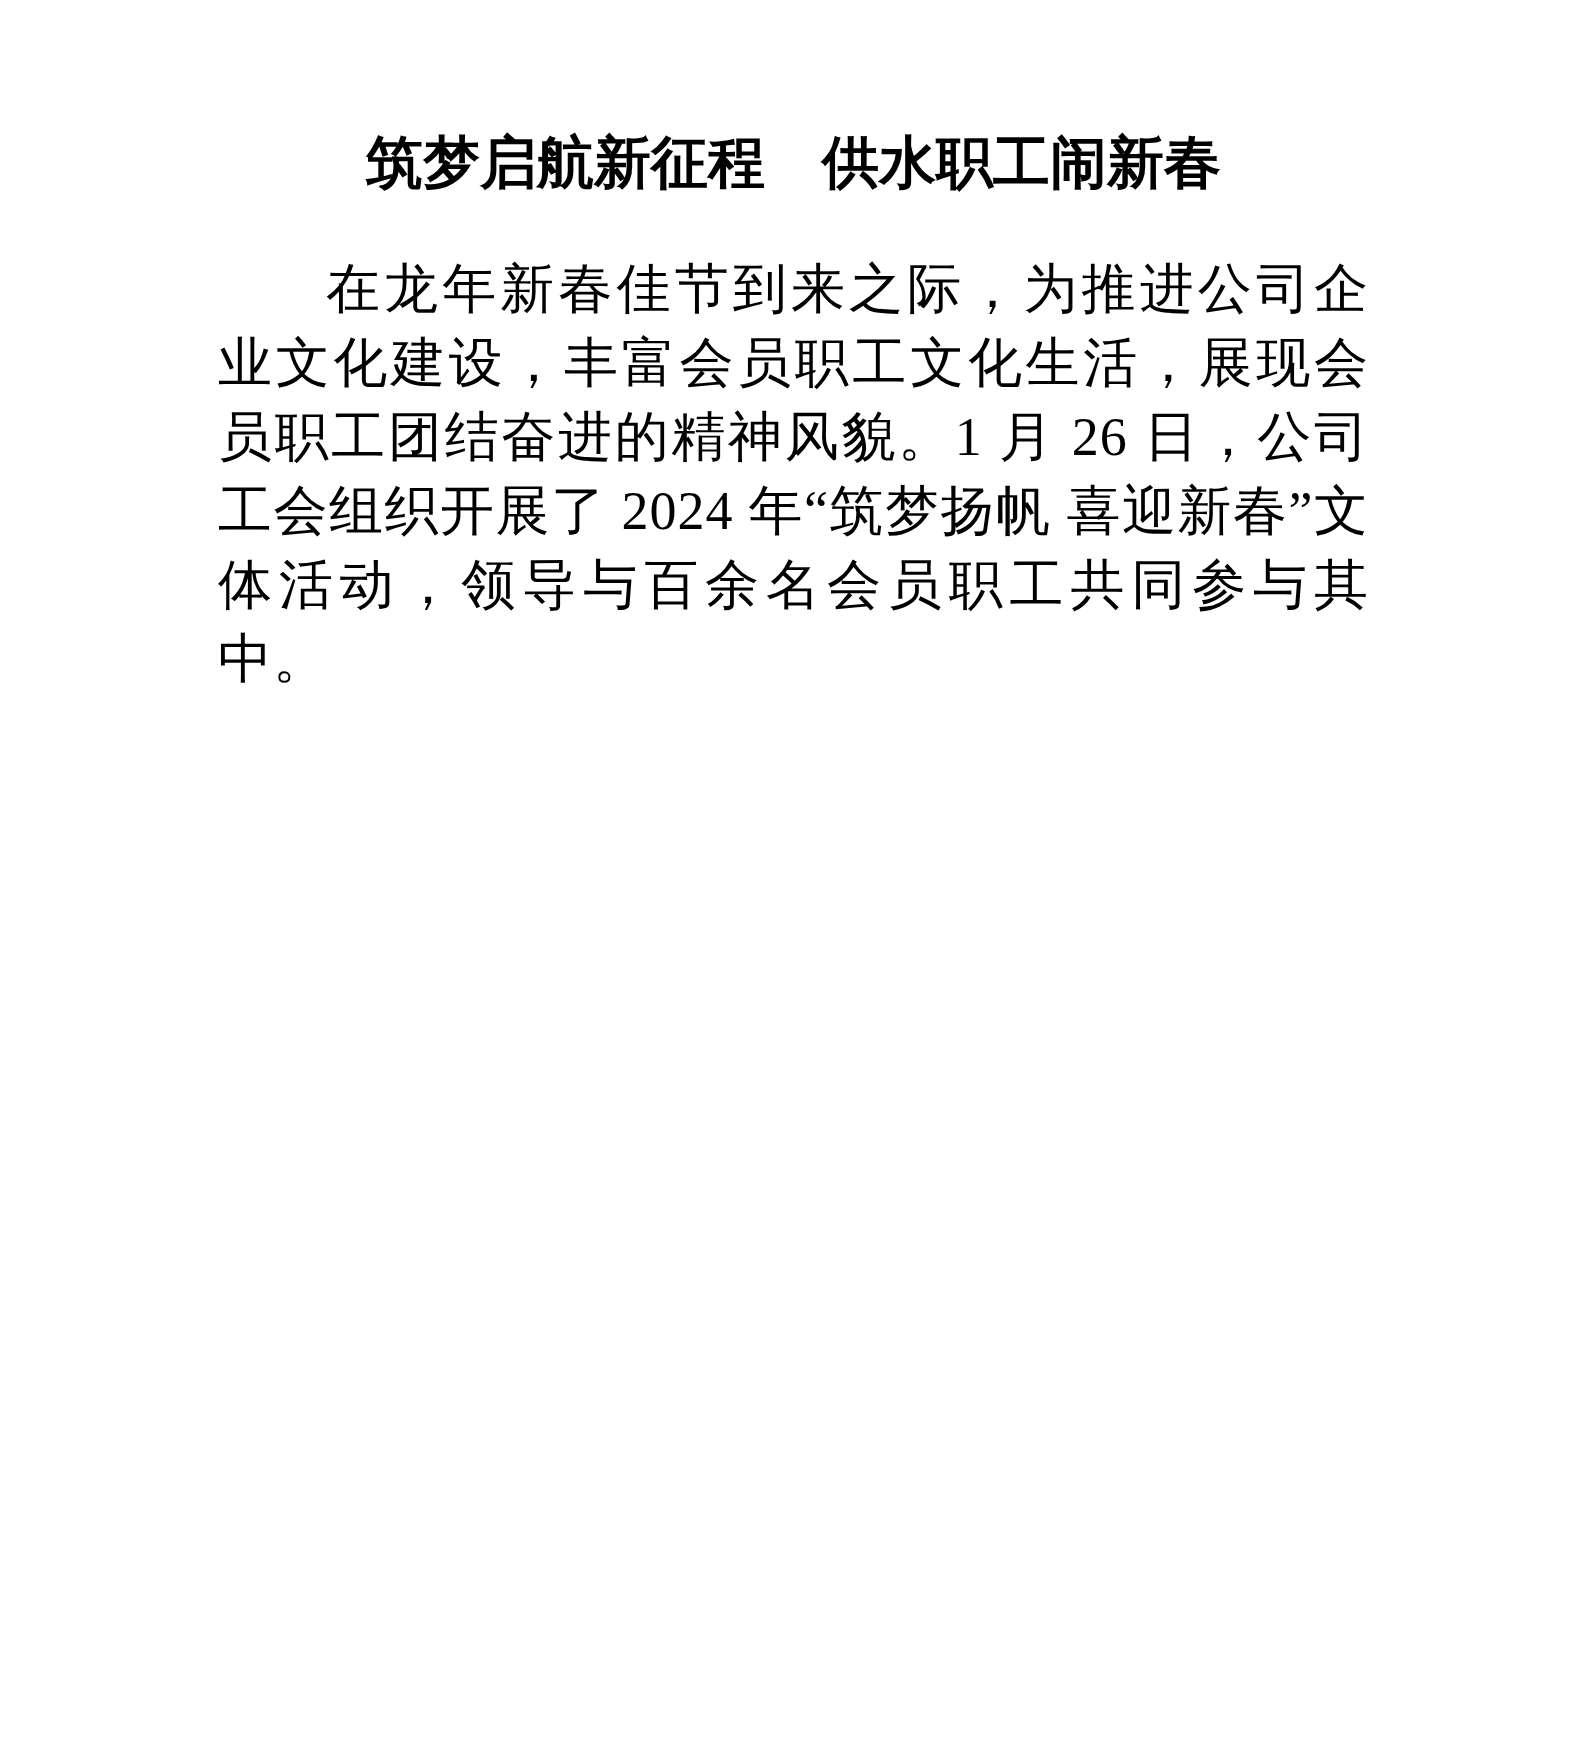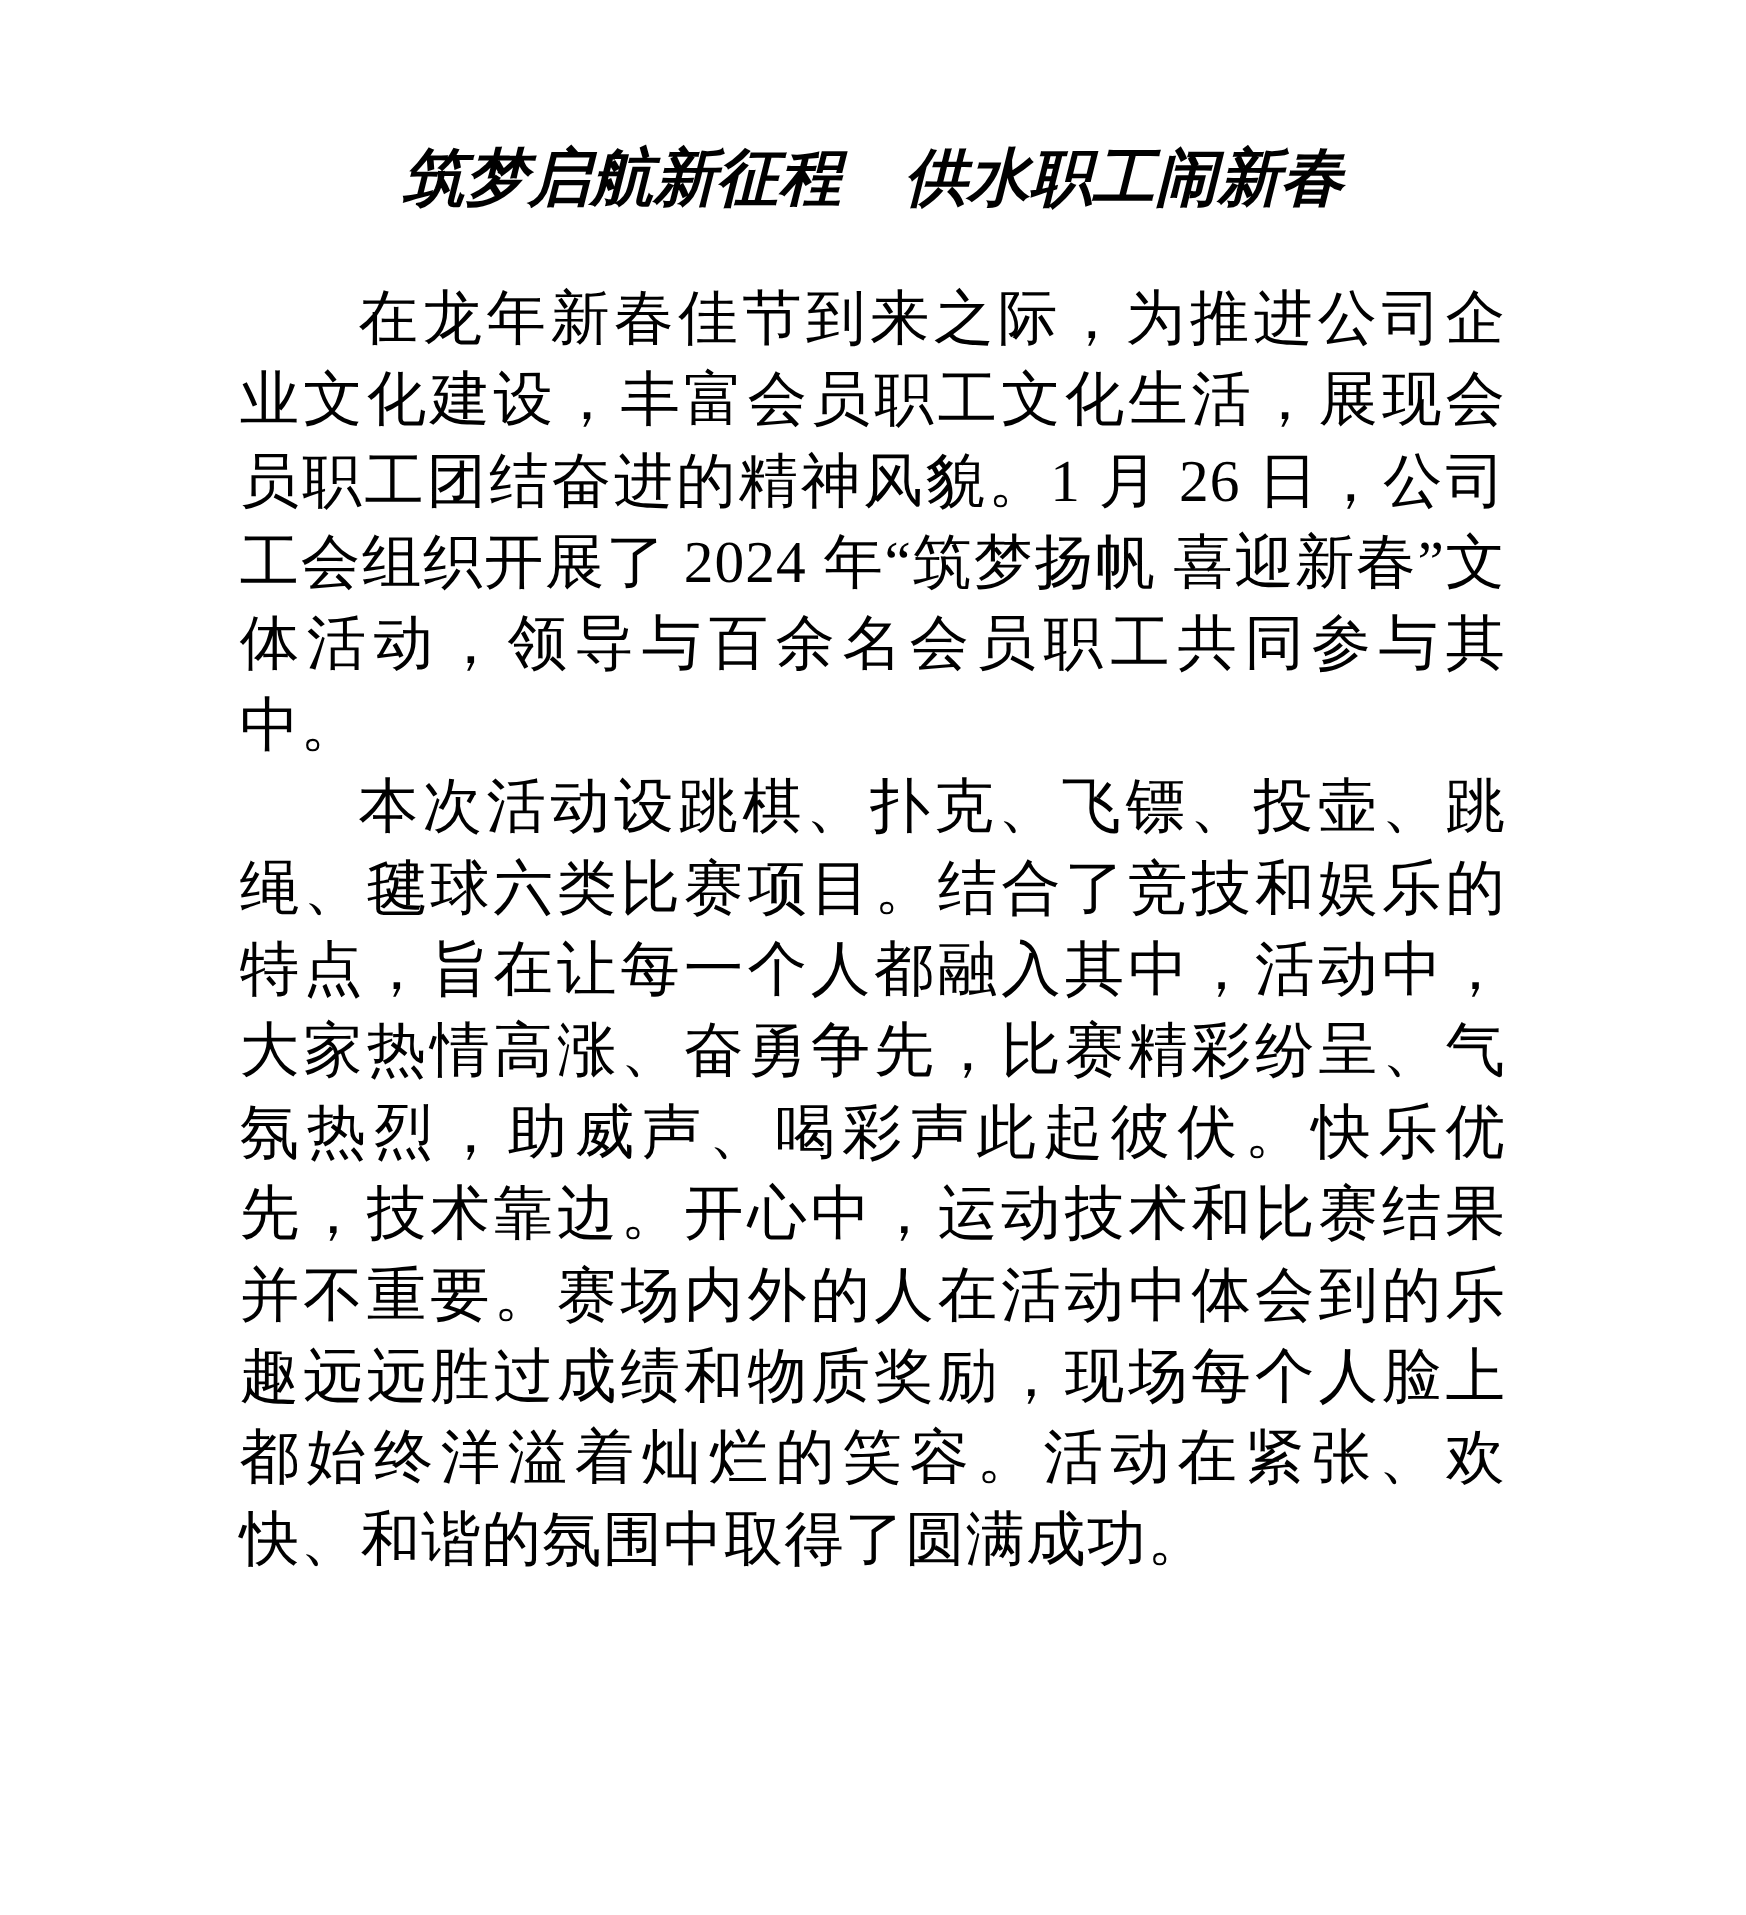--- a/index.html
+++ b/index.html
@@ -21,33 +21,31 @@
     color: #000000;
     font-family: "Liberation Serif", "DejaVu Serif", serif;
   }
   .doc-title {
     margin: 0 0 44px 0;
     font-size: 57px;
     font-weight: bold;
     line-height: 90px;
     text-align: center;
     white-space: pre-wrap;
-    font-style: italic;
   }
   .doc-paragraph {
     margin: 0;
     font-size: 54px;
     line-height: 74px;
     text-align: justify;
     text-justify: inter-ideograph;
     text-indent: 2em;
     letter-spacing: 1px;
     word-break: break-all;
   }
 </style>
 </head>
 <body>
 
 <div class="page">
   <h1 class="doc-title">筑梦启航新征程　供水职工闹新春</h1>
   <p class="doc-paragraph">在龙年新春佳节到来之际，为推进公司企业文化建设，丰富会员职工文化生活，展现会员职工团结奋进的精神风貌。1 月 26 日，公司工会组织开展了 2024 年“筑梦扬帆 喜迎新春”文体活动，领导与百余名会员职工共同参与其中。</p>
-  <p class="doc-paragraph">本次活动设跳棋、扑克、飞镖、投壶、跳绳、毽球六类比赛项目。结合了竞技和娱乐的特点，旨在让每一个人都融入其中，活动中，大家热情高涨、奋勇争先，比赛精彩纷呈、气氛热烈，助威声、喝彩声此起彼伏。快乐优先，技术靠边。开心中，运动技术和比赛结果并不重要。赛场内外的人在活动中体会到的乐趣远远胜过成绩和物质奖励，现场每个人脸上都始终洋溢着灿烂的笑容。活动在紧张、欢快、和谐的氛围中取得了圆满成功。</p>
 </div>
 
 </body></html>

